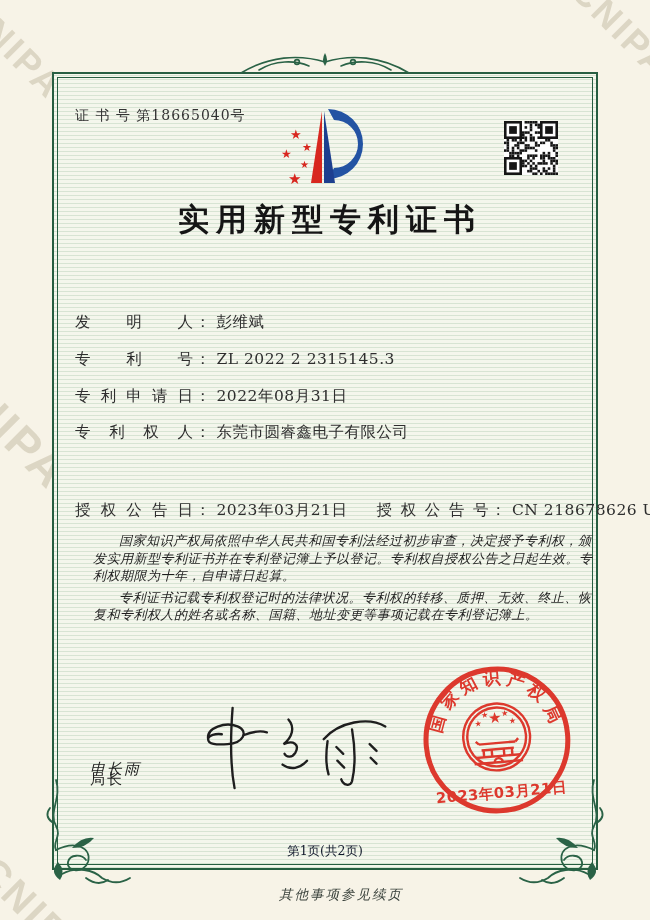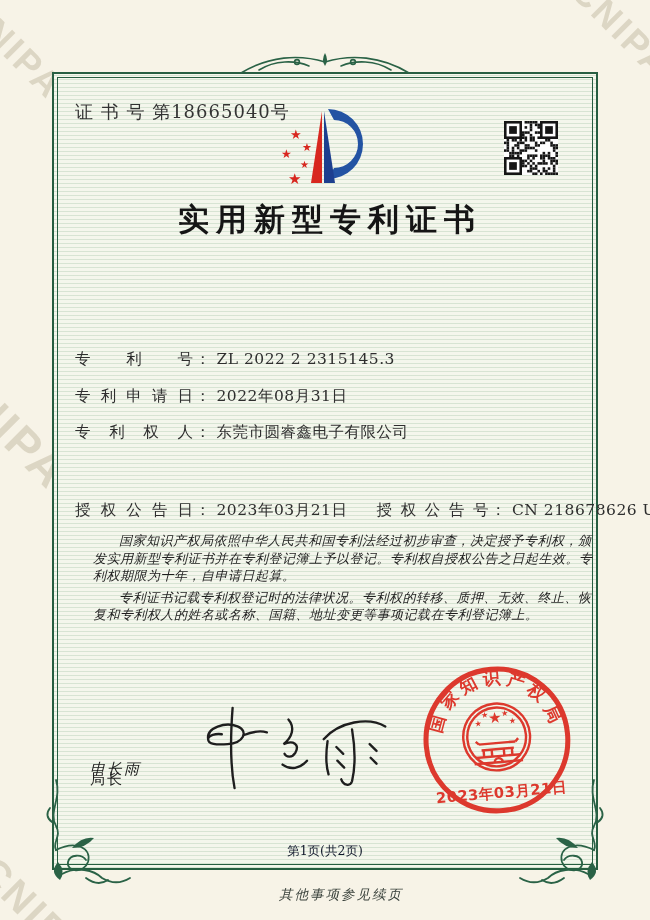--- a/index.html
+++ b/index.html
@@ -10,21 +10,21 @@
       color:rgba(167,156,125,0.33);transform:rotate(45deg);transform-origin:left top;
       letter-spacing:3px;user-select:none;white-space:nowrap;}
   
   .panel{position:absolute;left:52px;top:72px;width:546px;height:798px;
          background:#f4f6ec;
          background-image:repeating-linear-gradient(0deg,rgba(140,180,145,.28) 0 1px,transparent 1px 4px);
          border:2.5px solid #275e41;box-sizing:border-box;}
   .panel-inner{position:absolute;left:3px;top:3px;right:3px;bottom:3px;border:1px solid #275e41;}
   .orn{position:absolute;stroke:#2a6246;fill:none;}
   
-  .certno{position:absolute;left:75px;top:100px;font-size:18px;letter-spacing:1px;color:#333;}
+  .certno{position:absolute;left:75px;top:107px;font-size:14px;letter-spacing:1px;color:#333;}
   .logo{position:absolute;left:278px;top:106px;}
   .qr{position:absolute;left:504px;top:121px;}
   .title{position:absolute;left:0;right:0;top:199px;text-align:center;
          font-size:31px;font-weight:bold;letter-spacing:7px;color:#151515;padding-left:10px;}
   
   .row{position:absolute;left:75px;right:60px;font-size:15.5px;color:#2e2e2e;white-space:nowrap;}
   .f-label{display:inline-block;width:118px;text-align:justify;text-align-last:justify;vertical-align:bottom;}
   .colon{margin:0 6px 0 2px;}
   .f-value{letter-spacing:.5px;}
   .f-value.w{display:inline-block;width:152px;}
@@ -262,20 +262,23 @@
         <rect x="39.285714285714285" y="2.619047619047619" width="13.095238095238095" height="13.095238095238095" fill="#fdfdfd"></rect>
         <rect x="41.904761904761905" y="5.238095238095238" width="7.857142857142858" height="7.857142857142858" fill="#151515"></rect>
         <rect x="0" y="36.666666666666664" width="18.333333333333332" height="18.333333333333332" fill="#151515"></rect>
         <rect x="2.619047619047619" y="39.285714285714285" width="13.095238095238095" height="13.095238095238095" fill="#fdfdfd"></rect>
         <rect x="5.238095238095238" y="41.904761904761905" width="7.857142857142858" height="7.857142857142858" fill="#151515"></rect>
       </g>
   </svg>
 
   <div class="title">实用新型专利证书</div>
 
+  <div class="row" style="top:312px">
+    <span class="f-label">发明人</span><span class="colon">：</span><span class="f-value">彭维斌</span>
+  </div>
   <div class="row" style="top:349px">
     <span class="f-label">专利号</span><span class="colon">：</span><span class="f-value">ZL 2022 2 2315145.3</span>
   </div>
   <div class="row" style="top:386px">
     <span class="f-label">专利申请日</span><span class="colon">：</span><span class="f-value">2022年08月31日</span>
   </div>
   <div class="row" style="top:422px">
     <span class="f-label">专利权人</span><span class="colon">：</span><span class="f-value">东莞市圆睿鑫电子有限公司</span>
   </div>
   <div class="row" style="top:500px">

